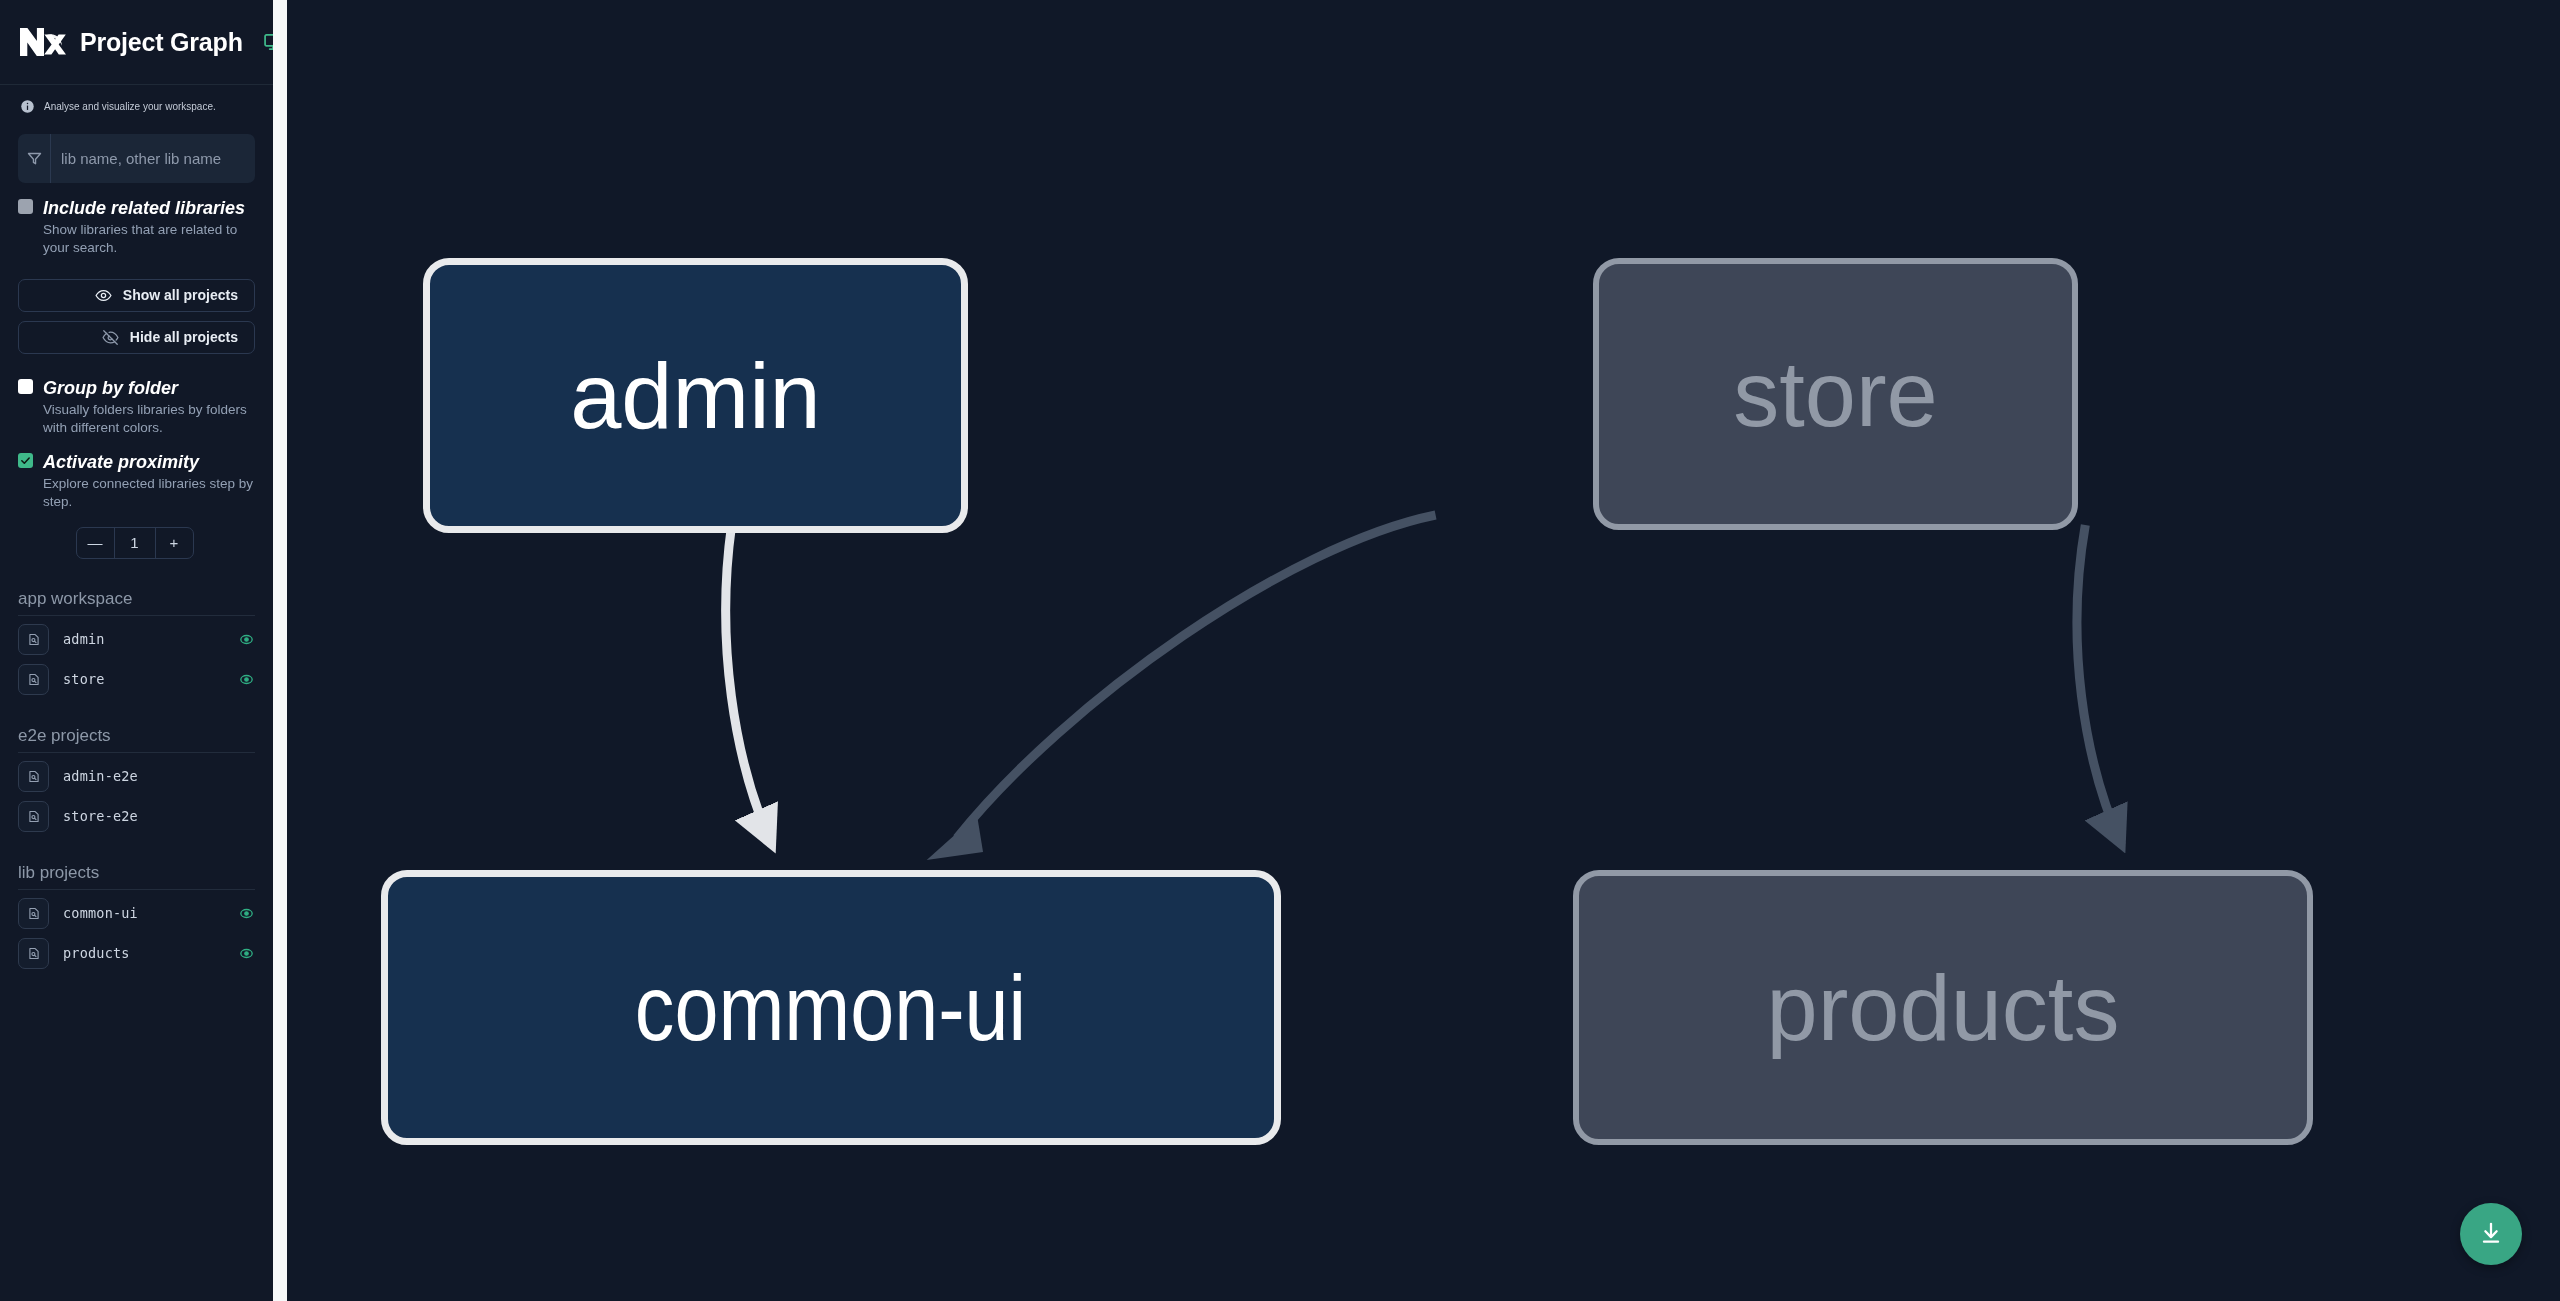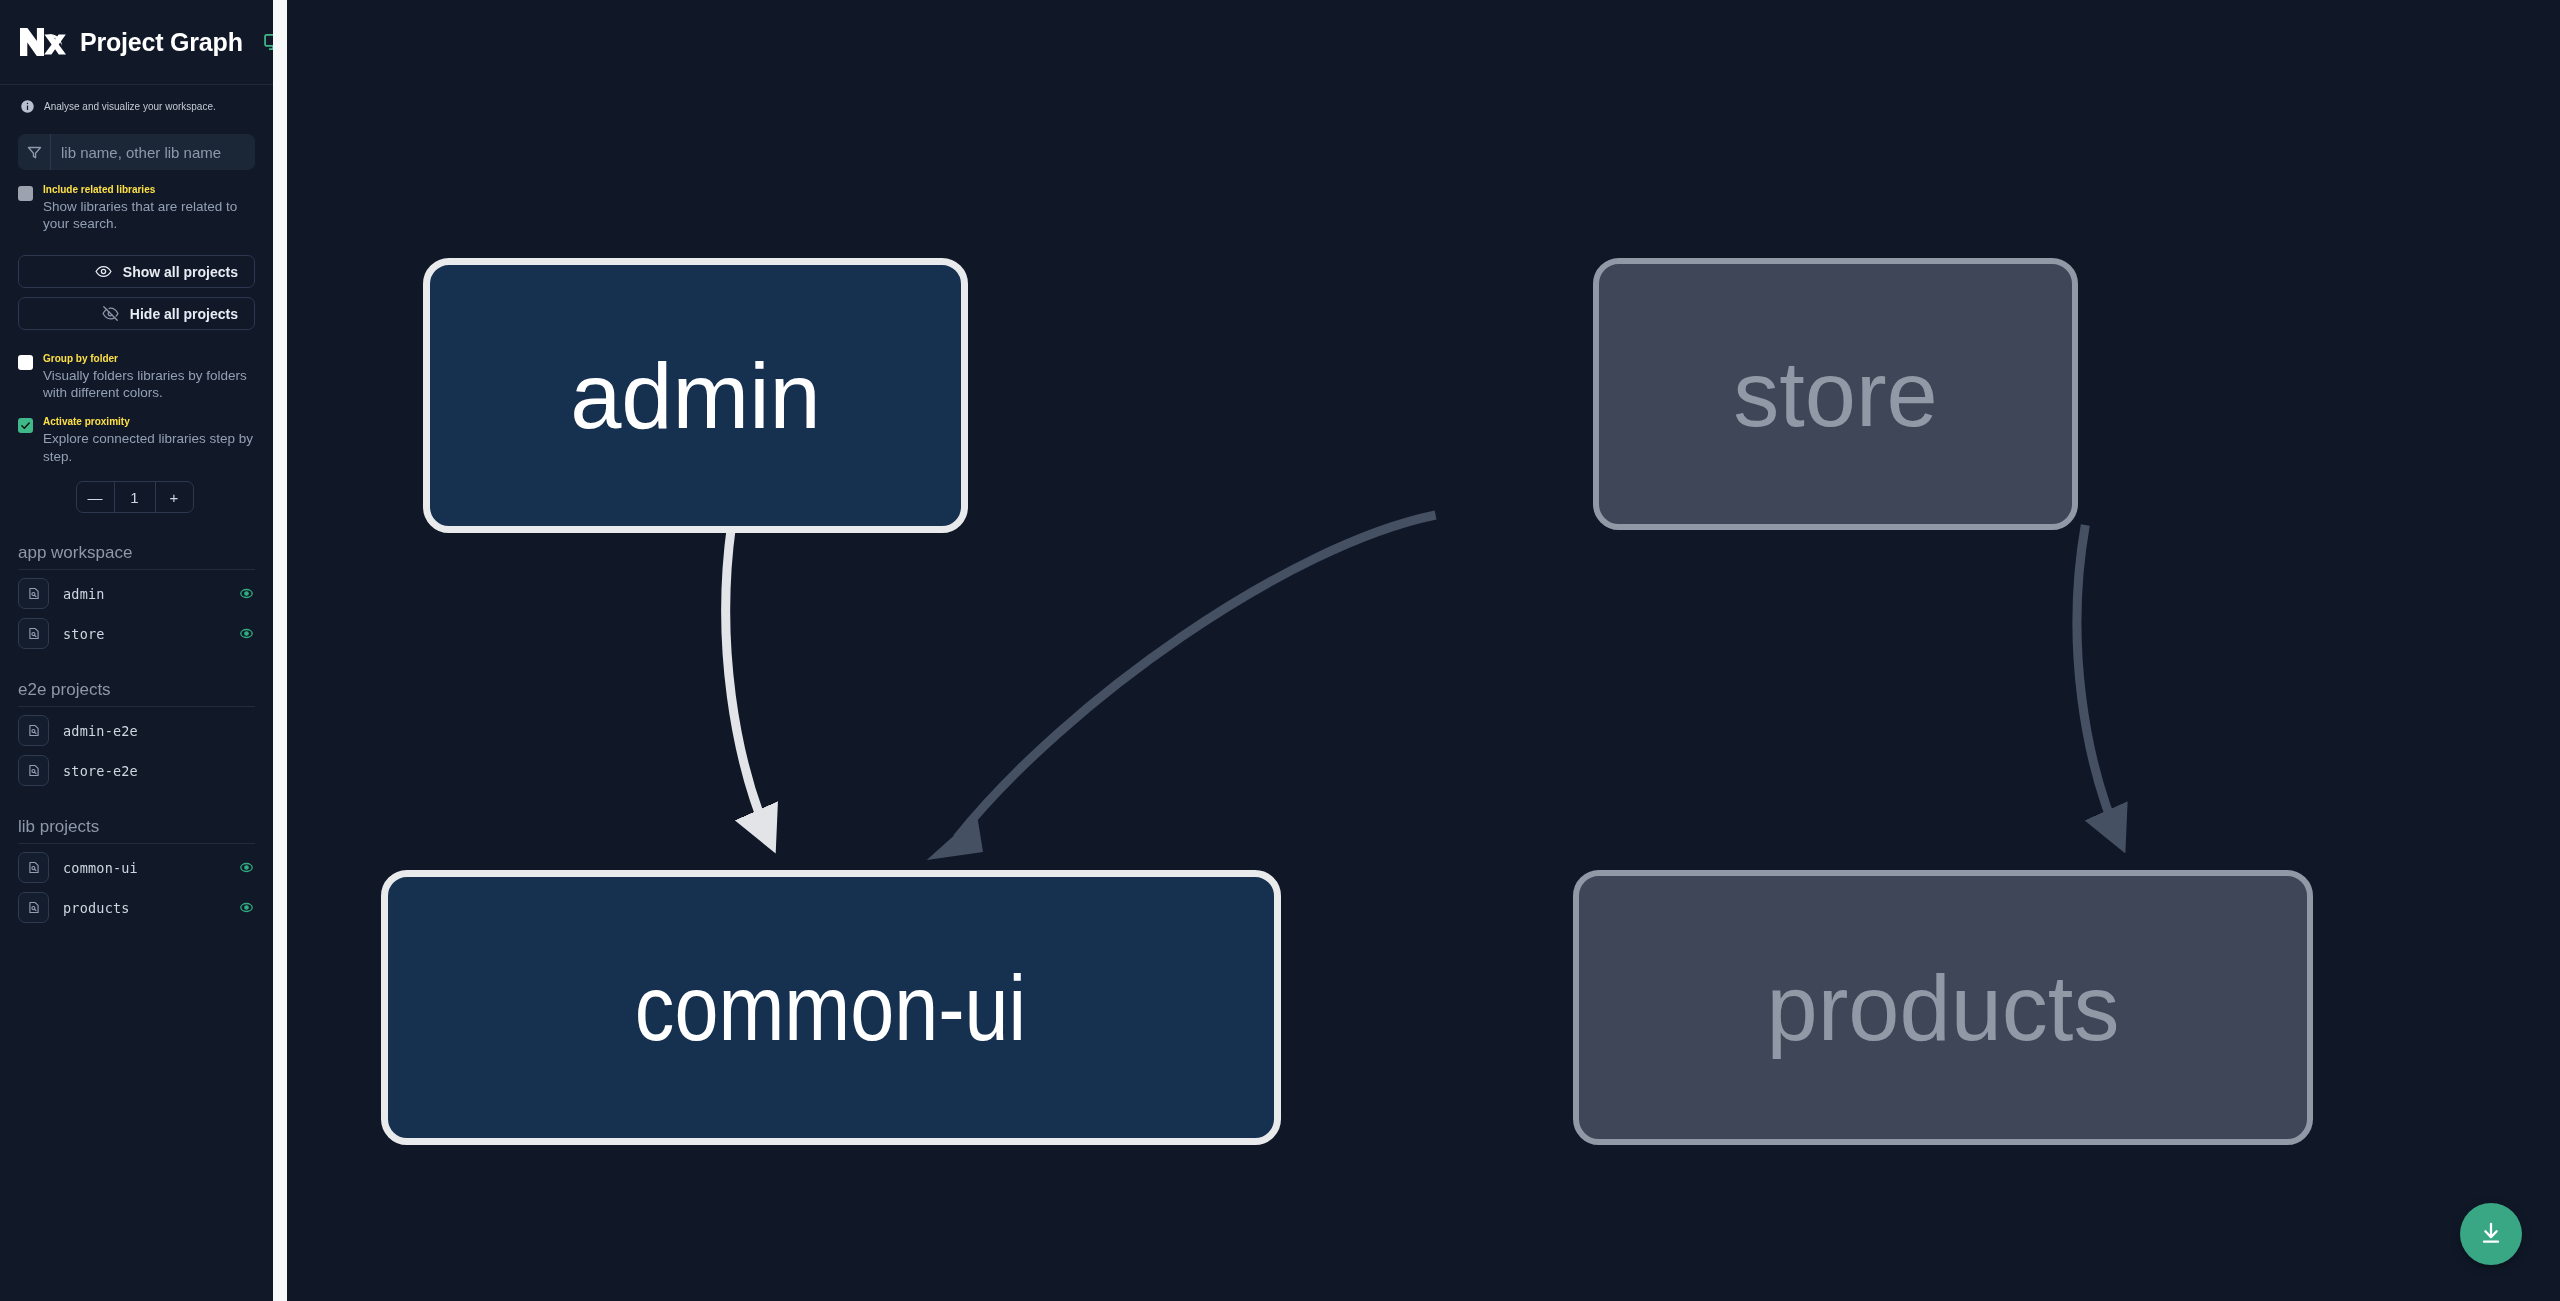--- a/index.html
+++ b/index.html
@@ -77,21 +77,21 @@
   .info-icon { flex: 0 0 15px; display: flex; }
   .sb-subtitle span {
     color: #c3cad6;
     font-size: 10px;
     line-height: 1.3;
   }
 
   
   .search-wrap {
     margin: 10px 18px 0 18px;
-    height: 36px;
+    height: 49px;
     display: flex;
     align-items: stretch;
     background: #1b2637;
     border-radius: 7px;
     overflow: hidden;
   }
   .search-icon-box {
     width: 32px;
     display: flex;
     align-items: center;
@@ -129,24 +129,25 @@
   .cb.grey { background: #9ca3af; }
   .cb.white { background: #ffffff; }
   .cb.green {
     background: #3fb98a;
     display: flex;
     align-items: center;
     justify-content: center;
   }
   .check-text { min-width: 0; }
   .check-title {
-    color: #fde047;
-    font-size: 10px;
+    color: #ffffff;
+    font-size: 18px;
     font-weight: 700;
     line-height: 1.35;
+    font-style: italic;
   }
   .check-desc {
     color: #93a0b4;
     font-size: 13.5px;
     line-height: 1.32;
     margin-top: 1px;
   }
 
   
   .act-btn {

